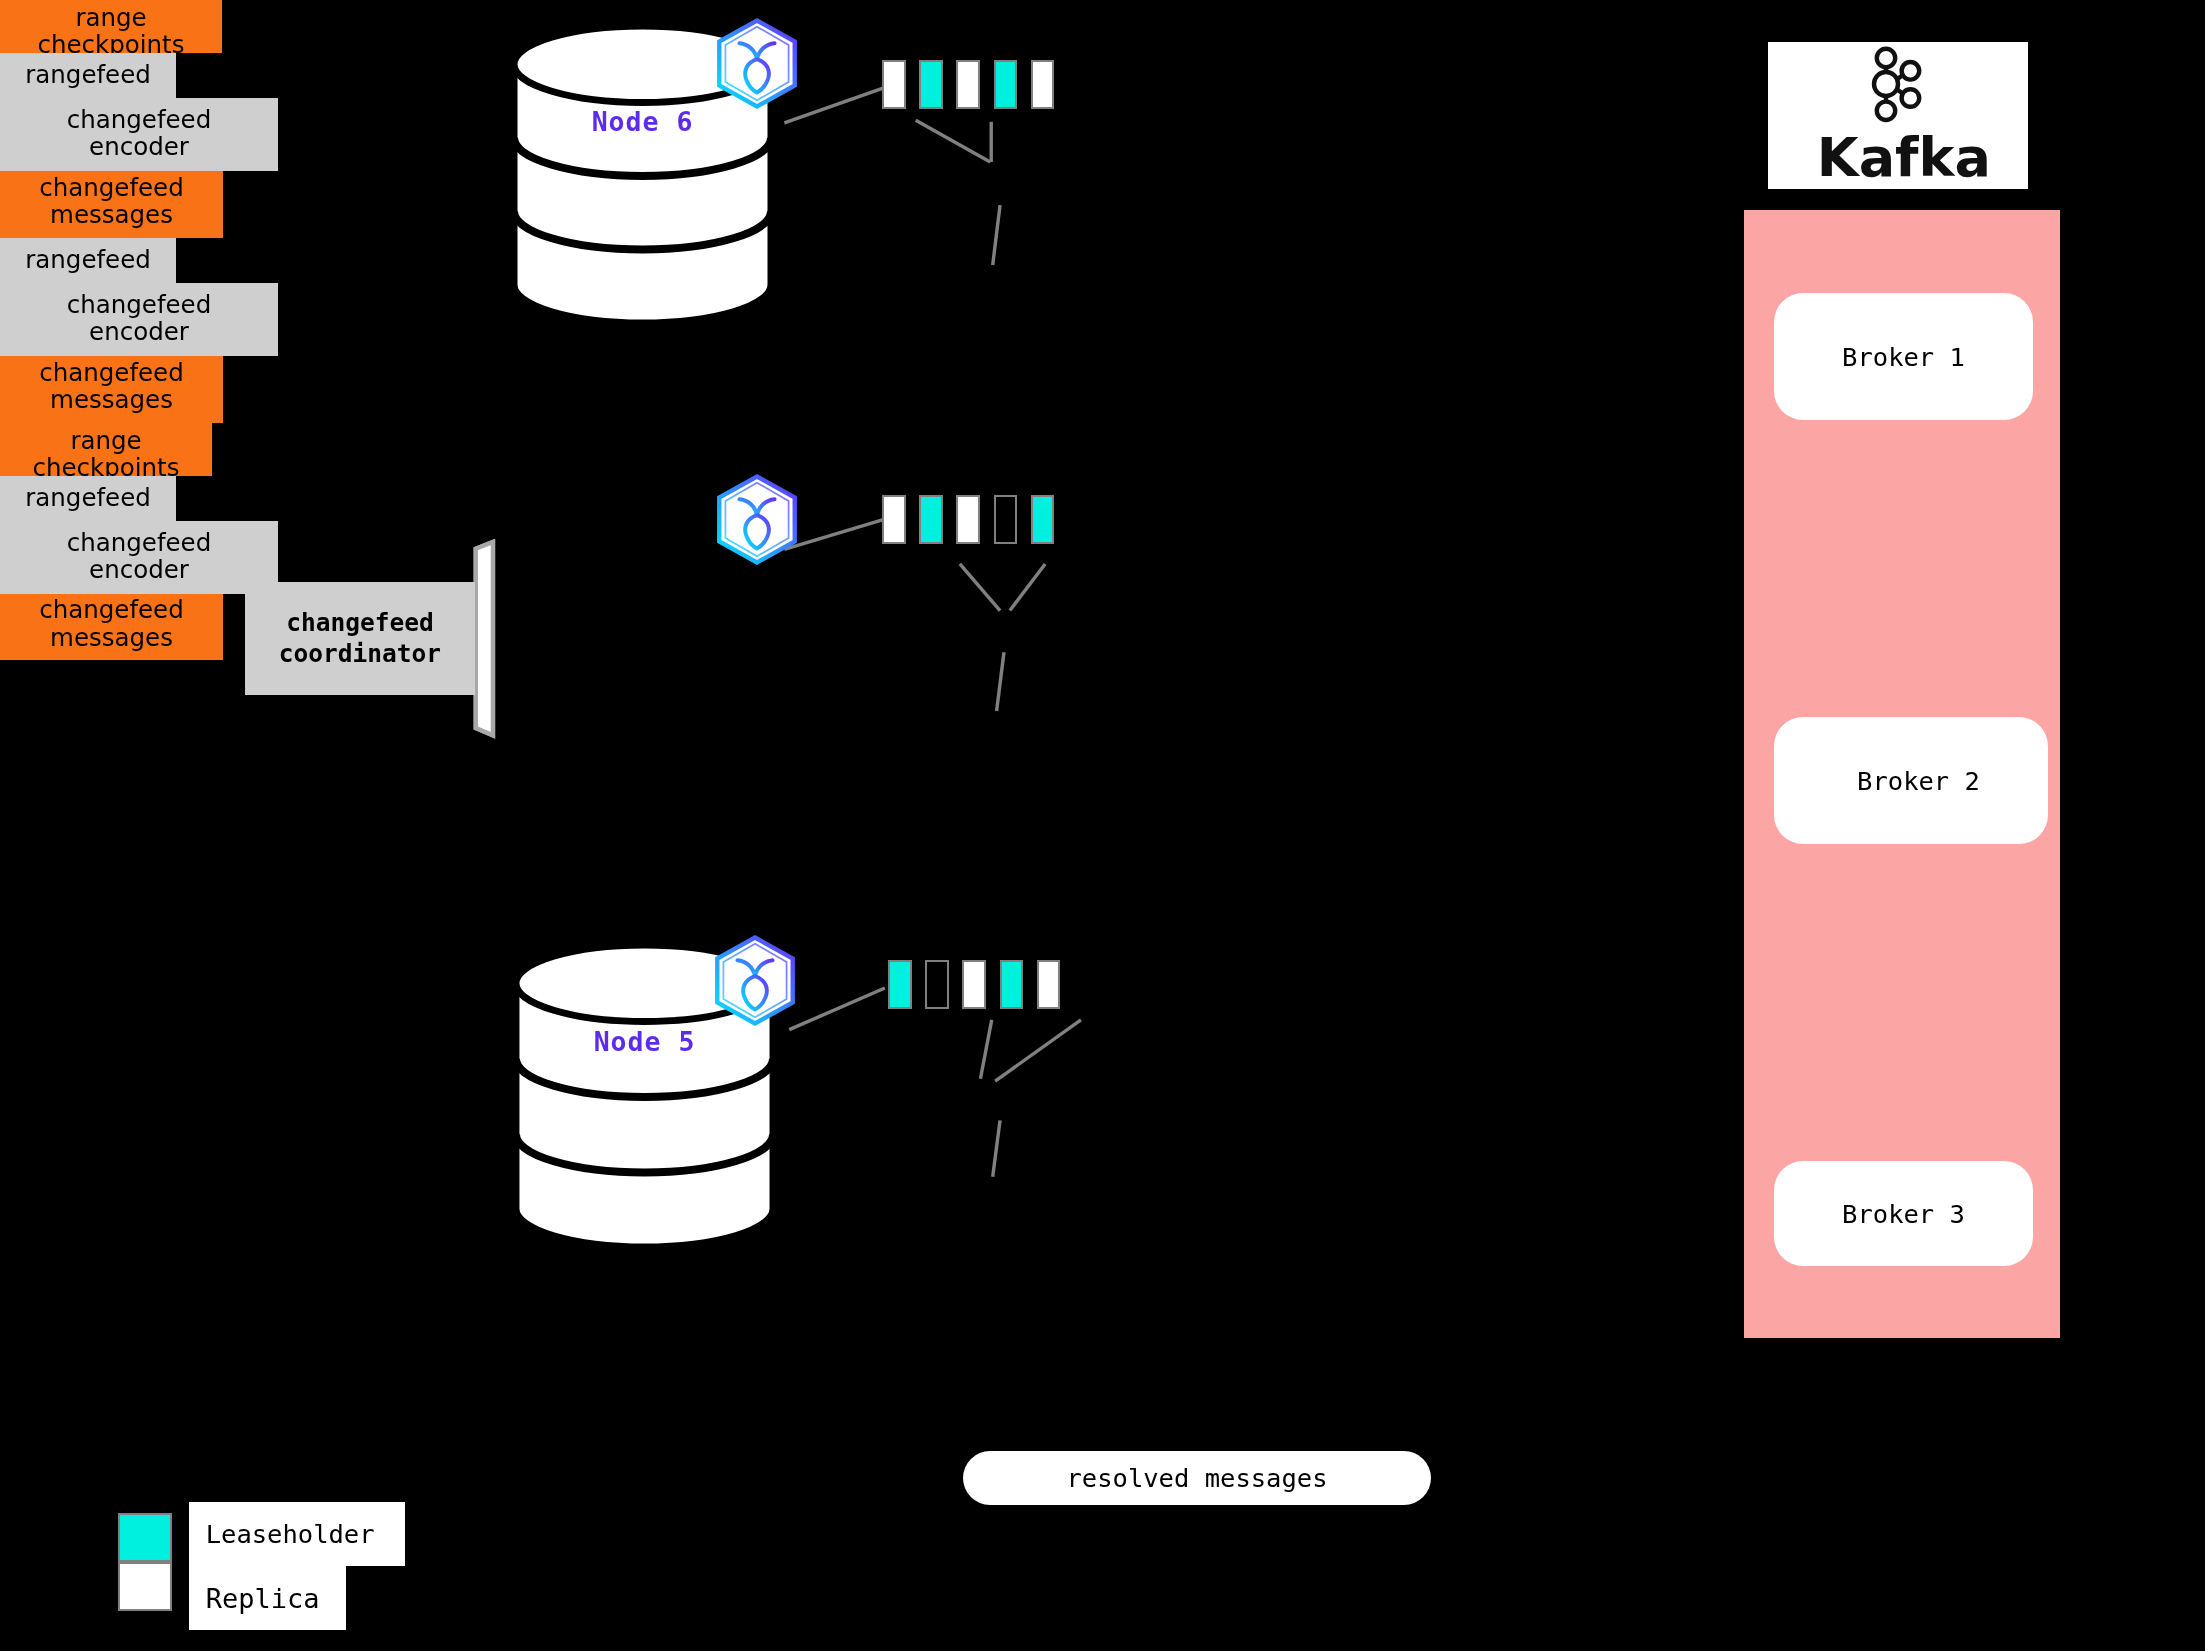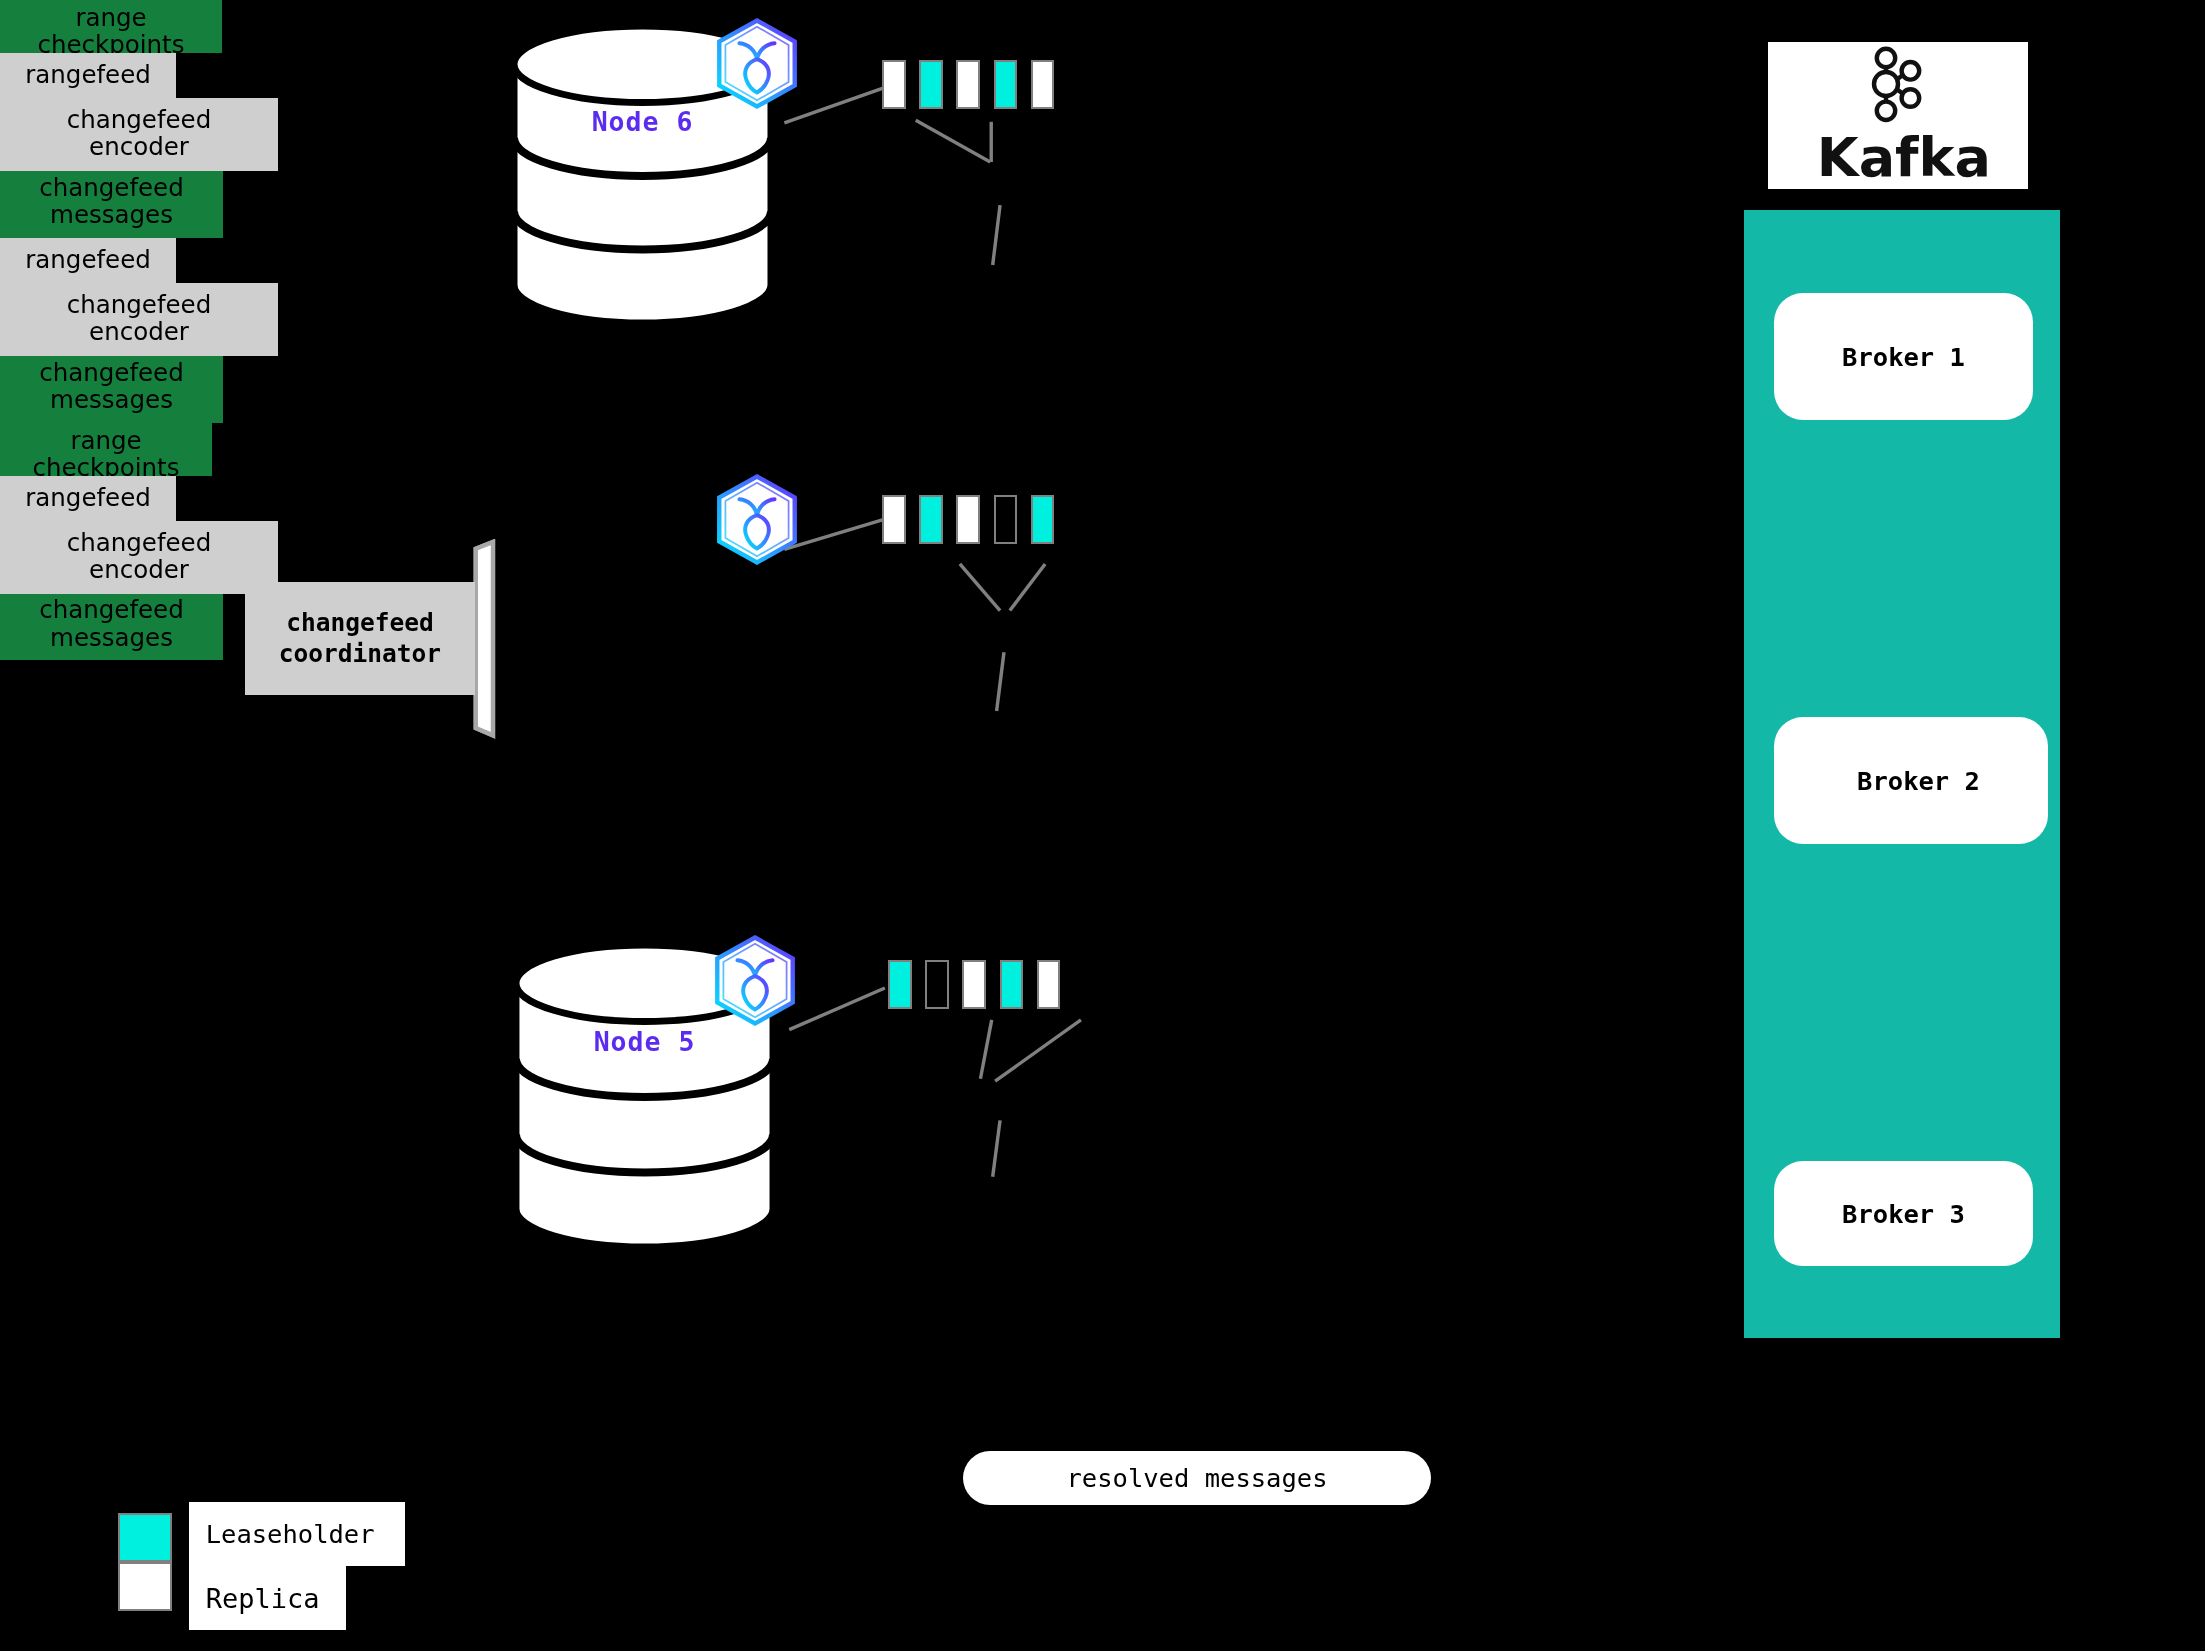--- a/index.html
+++ b/index.html
@@ -5,21 +5,21 @@
   html,body{margin:0;padding:0;background:#000;}
   body{
     width:2205px;height:1652px;position:relative;overflow:hidden;
     font-family:"DejaVu Sans", sans-serif;
   }
   .canvas{position:absolute;inset:0;}
   .abs{position:absolute;}
 
   
   .wlabel{
-    background:#15803d;color:#000;
+    background:#f97316;color:#000;
     font-family:"DejaVu Sans", sans-serif;
     display:flex;flex-direction:column;align-items:center;justify-content:flex-start;
     line-height:1.12;overflow:hidden;text-align:center;
   }
 
   .graybox{
     background:#cfcfcf;color:#000;
     font-family:"DejaVu Sans", sans-serif;
     display:flex;flex-direction:column;align-items:center;justify-content:center;
     line-height:1.1;text-align:center;
@@ -44,21 +44,21 @@
   .range.replica{background:#ffffff;}
   .range.empty{background:transparent;}
 
   
   .kafka-logo-box{
     position:absolute;background:#fff;display:flex;align-items:center;justify-content:center;
   }
   .kafka-wordmark{
     font-family:"DejaVu Sans", sans-serif;font-weight:bold;color:#111;
   }
-  .broker-panel{position:absolute;background:#14b8a6;font-weight:bold;}
+  .broker-panel{position:absolute;background:#fca5a5;}
   .broker{
     position:absolute;background:#fff;border-radius:29px;
     display:flex;align-items:center;justify-content:center;
     font-family:"DejaVu Sans Mono","Liberation Mono",monospace;color:#000;
   }
 
   
   .pill{
     position:absolute;background:#fff;border-radius:50%/50%;
     display:flex;align-items:center;justify-content:center;

